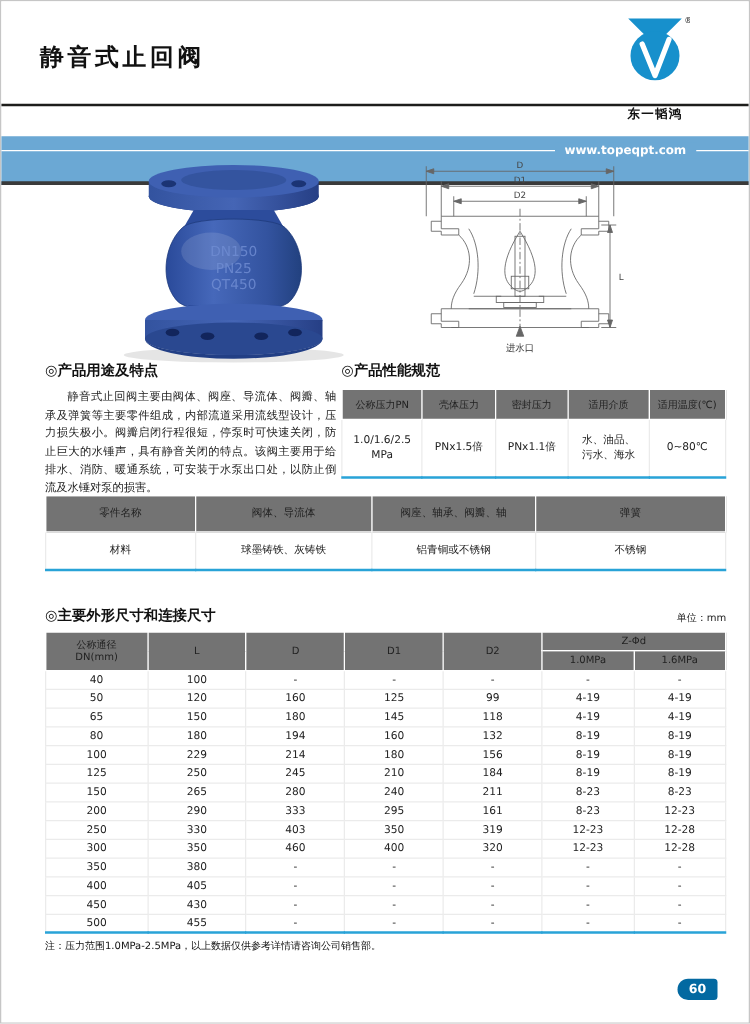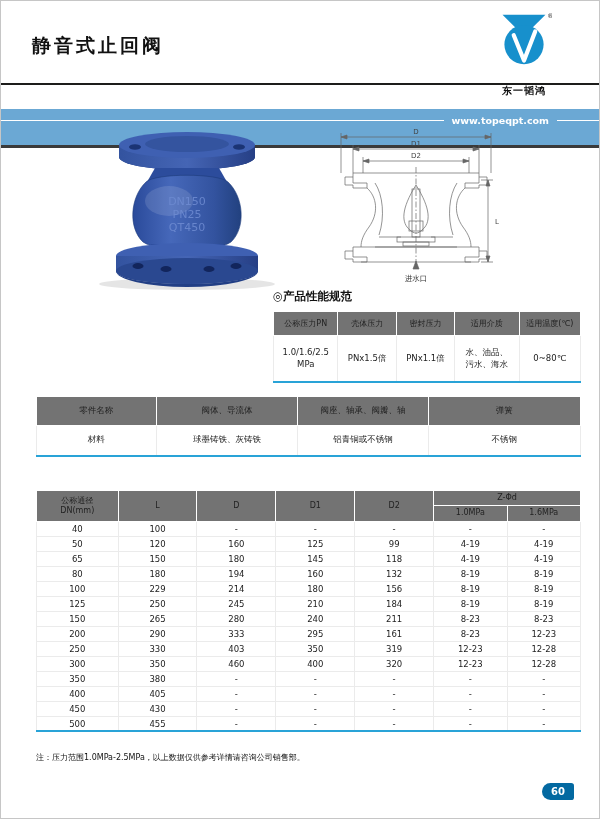--- a/index.html
+++ b/index.html
@@ -45,21 +45,21 @@
   .materials th { font-size: 8.5px; padding: 8px 2px; }
   .materials td { font-size: 8.5px; height: 30px; }
 
   
   .dimensions { position: absolute; left: 35px; top: 484px; width: 545px; }
   .dim-head-row { display: flex; justify-content: space-between; align-items: flex-end; }
   .unit-label { font-size: 8px; color: #222; }
   .dimensions table { margin-top: 5px; border-bottom: 2px solid #29a3d7; }
   .dimensions th { font-size: 8px; padding: 2px 1px; text-align: center; white-space: pre-line; line-height: 1.3; }
   .dimensions td { font-size: 8.5px; height: 15px; padding: 0; }
-  .dimensions .note { font-size: 8px; color: #111; margin-top: 20px; }
+  .dimensions .note { font-size: 8px; color: #111; margin-top: 4px; }
 
   
   .page-badge { position: absolute; right: 25px; top: 782px; width: 32px; height: 17px; background: #0369a1; color: #fff; font-size: 10px; font-weight: bold; text-align: center; line-height: 17px; border-radius: 9px 3px 3px 9px; }
 
   svg text { font-family: "DejaVu Sans", "Liberation Sans", sans-serif; }
 </style>
 </head>
 <body>
 
 <div class="page">
@@ -184,20 +184,22 @@
       </g>
       <text x="85" y="9" font-size="7" fill="#444" text-anchor="middle">D</text>
       <text x="85" y="21" font-size="7" fill="#444" text-anchor="middle">D1</text>
       <text x="85" y="33" font-size="7" fill="#444" text-anchor="middle">D2</text>
       <text x="166" y="99" font-size="7" fill="#444" text-anchor="middle">L</text>
       <text x="85" y="156" font-size="7.5" fill="#333" text-anchor="middle">进水口</text>
     </svg>
   </div>
 
   <div class="features">
+    <div class="sec-heading">◎产品用途及特点</div>
+    <p>静音式止回阀主要由阀体、阀座、导流体、阀瓣、轴承及弹簧等主要零件组成，内部流道采用流线型设计，压力损失极小。阀瓣启闭行程很短，停泵时可快速关闭，防止巨大的水锤声，具有静音关闭的特点。该阀主要用于给排水、消防、暖通系统，可安装于水泵出口处，以防止倒流及水锤对泵的损害。</p>
   </div>
 
   <div class="performance">
     <div class="sec-heading">◎产品性能规范</div>
     <table>
       <colgroup>
           <col style="width:21%">
           <col style="width:19%">
           <col style="width:19%">
           <col style="width:21%">
@@ -247,20 +249,24 @@
             <td>材料</td>
             <td>球墨铸铁、灰铸铁</td>
             <td>铝青铜或不锈钢</td>
             <td>不锈钢</td>
           </tr>
         </tbody>
     </table>
   </div>
 
   <div class="dimensions">
+    <div class="dim-head-row">
+      <div class="sec-heading">◎主要外形尺寸和连接尺寸</div>
+      <div class="unit-label">单位：mm</div>
+    </div>
     <table>
       <colgroup>
           <col style="width:15%">
           <col style="width:14.5%">
           <col style="width:14.5%">
           <col style="width:14.5%">
           <col style="width:14.5%">
           <col style="width:13.5%">
           <col style="width:13.5%">
         </colgroup>

